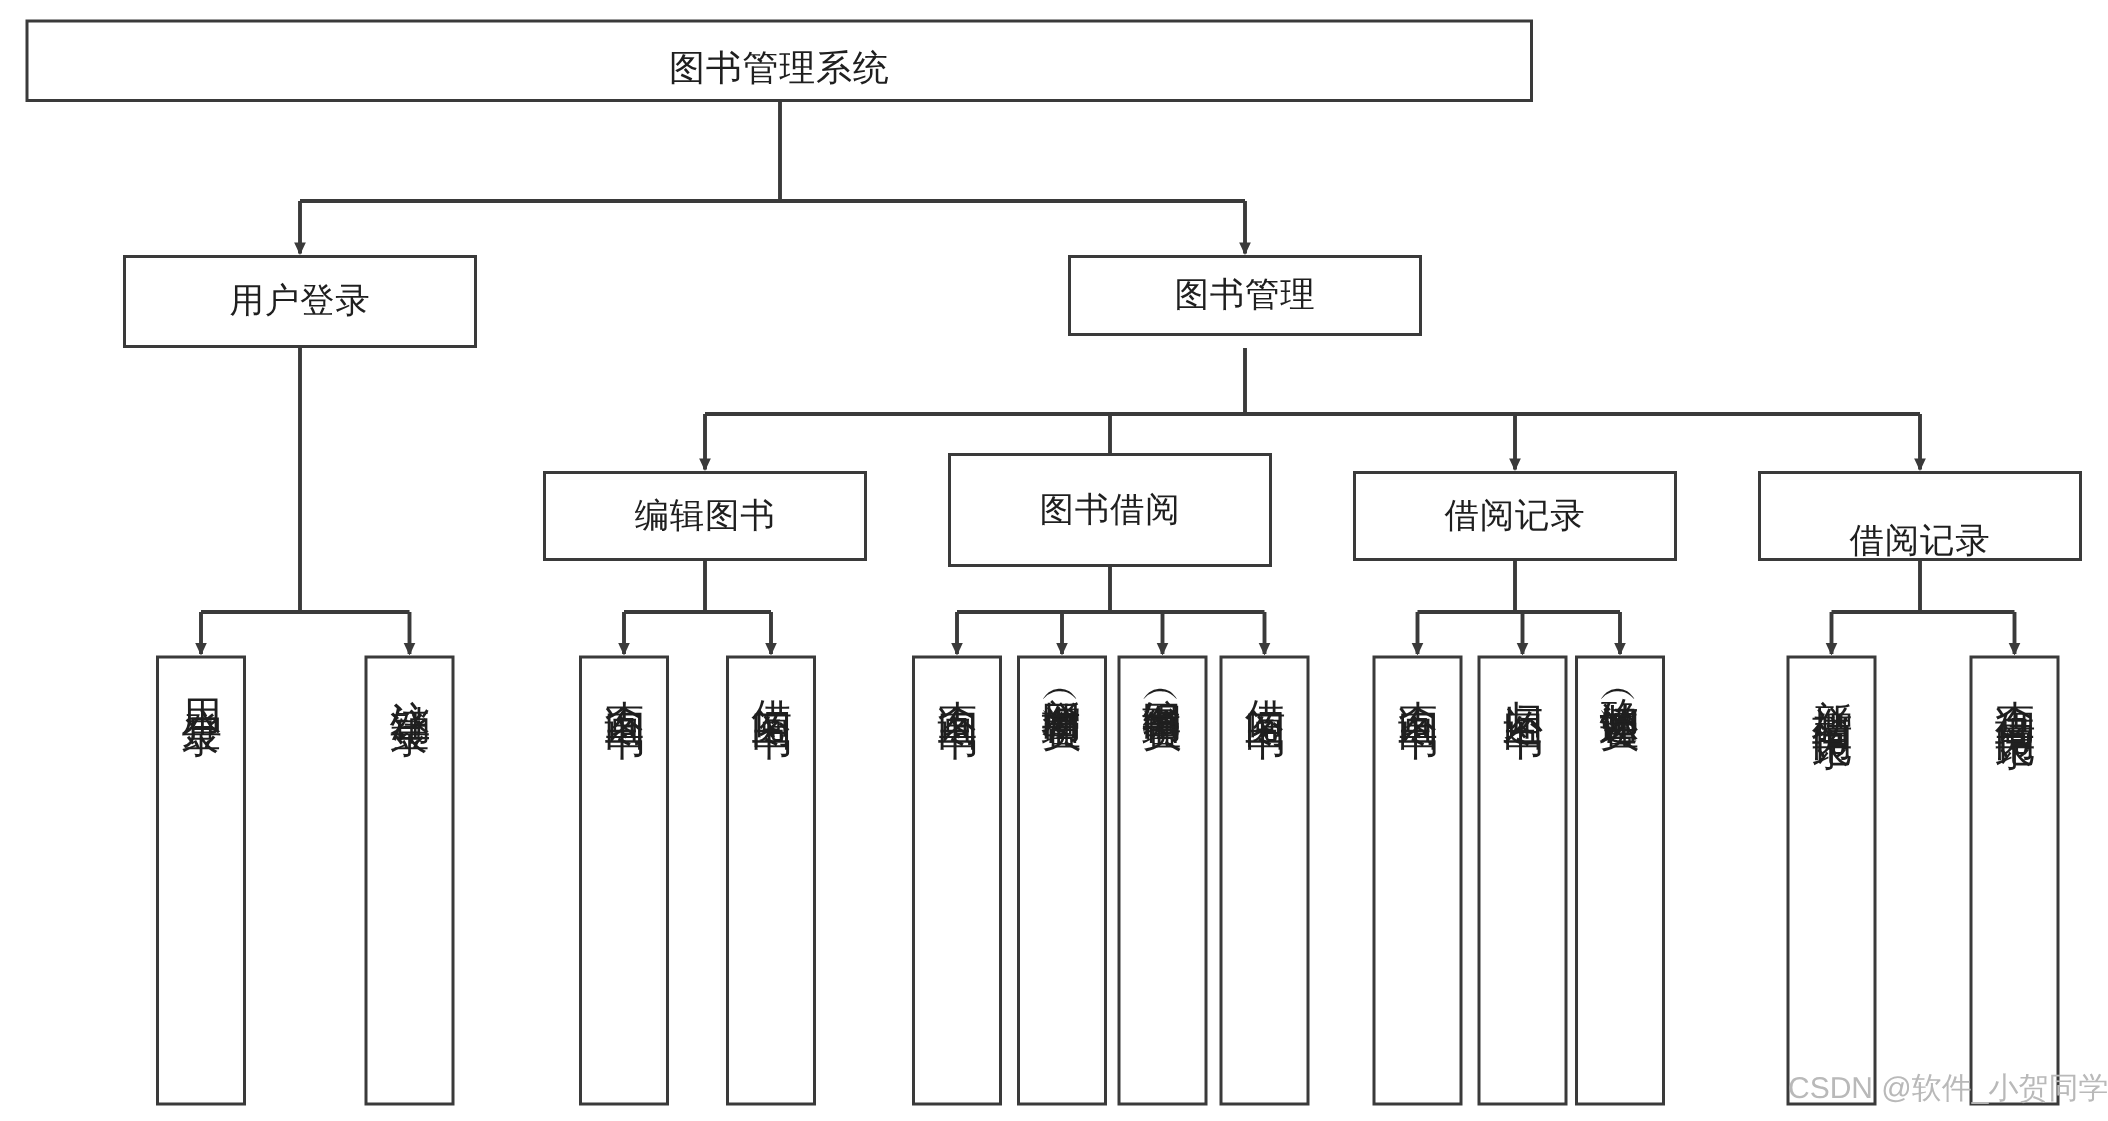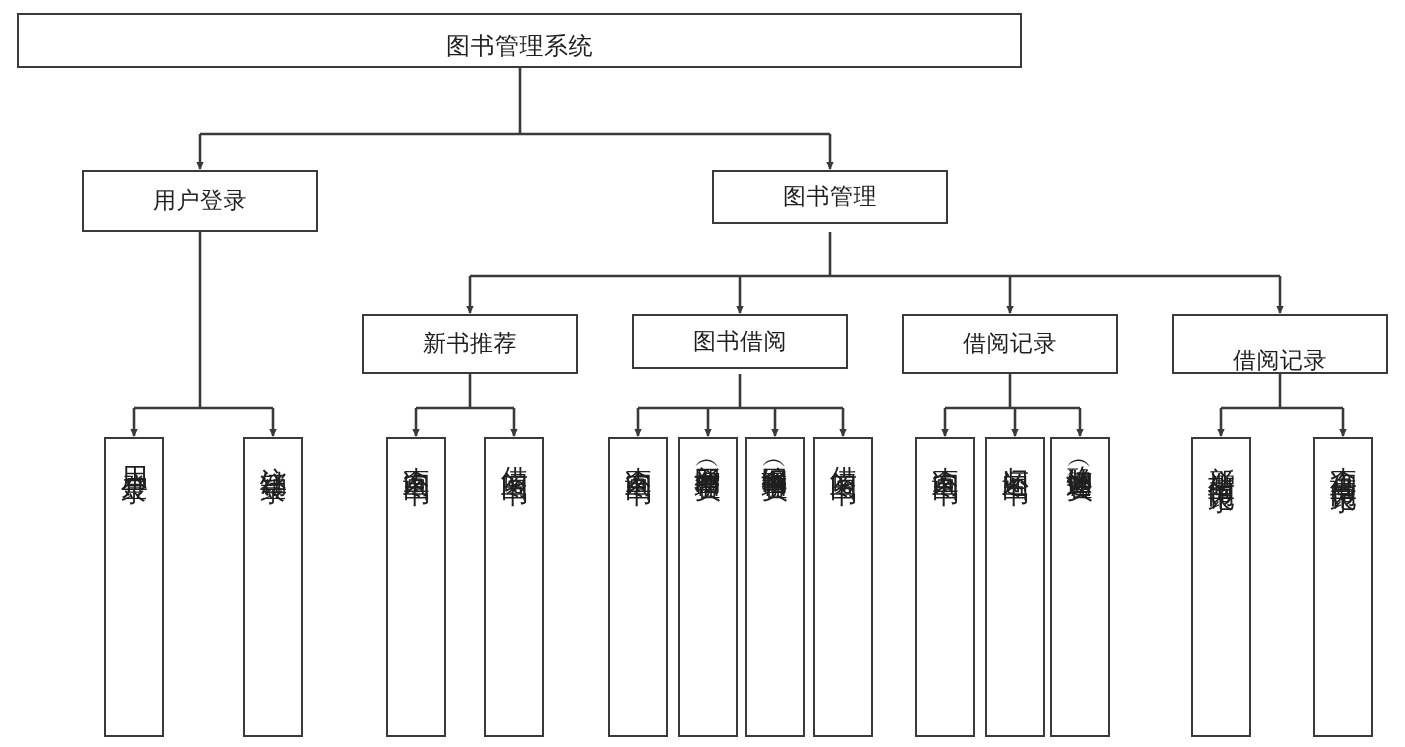--- a/index.html
+++ b/index.html
@@ -127,23 +127,23 @@
       <div class="node horiz root" style="left: 17px; top: 13px; width: 1005px; height: 55px;">
         <span class="lbl">图书管理系统</span>
       </div>
       <div class="node horiz" style="left: 82px; top: 170px; width: 236px; height: 62px;">
         <span class="lbl">用户登录</span>
       </div>
       <div class="node horiz" style="left: 712px; top: 170px; width: 236px; height: 54px;">
         <span class="lbl">图书管理</span>
       </div>
       <div class="node horiz" style="left: 362px; top: 314px; width: 216px; height: 60px;">
-        <span class="lbl">新书推荐</span>
+        <span class="lbl">编辑图书</span>
       </div>
-      <div class="node horiz" style="left: 632px; top: 314px; width: 216px; height: 55px;">
+      <div class="node horiz" style="left: 632px; top: 302px; width: 216px; height: 76px;">
         <span class="lbl">图书借阅</span>
       </div>
       <div class="node horiz" style="left: 902px; top: 314px; width: 216px; height: 60px;">
         <span class="lbl">借阅记录</span>
       </div>
       <div class="node horiz" style="left: 1172px; top: 314px; width: 216px; height: 60px; align-items: flex-end;">
         <span class="lbl">借阅记录</span>
       </div>
       <div class="node vert" style="left: 104px; top: 437px; width: 60px; height: 300px;">
         <span class="lbl">用户登录</span>
@@ -179,13 +179,14 @@
         <span class="lbl">确认归还（管理员）</span>
       </div>
       <div class="node vert" style="left: 1191px; top: 437px; width: 60px; height: 300px;">
         <span class="lbl">新增借阅记录</span>
       </div>
       <div class="node vert" style="left: 1313px; top: 437px; width: 60px; height: 300px;">
         <span class="lbl">查询借阅记录</span>
       </div>
     </div>
 
+  <div class="watermark" style="left: 1192px; top: 712px;">CSDN @软件_小贺同学</div>
 </div>
 
 </body></html>

